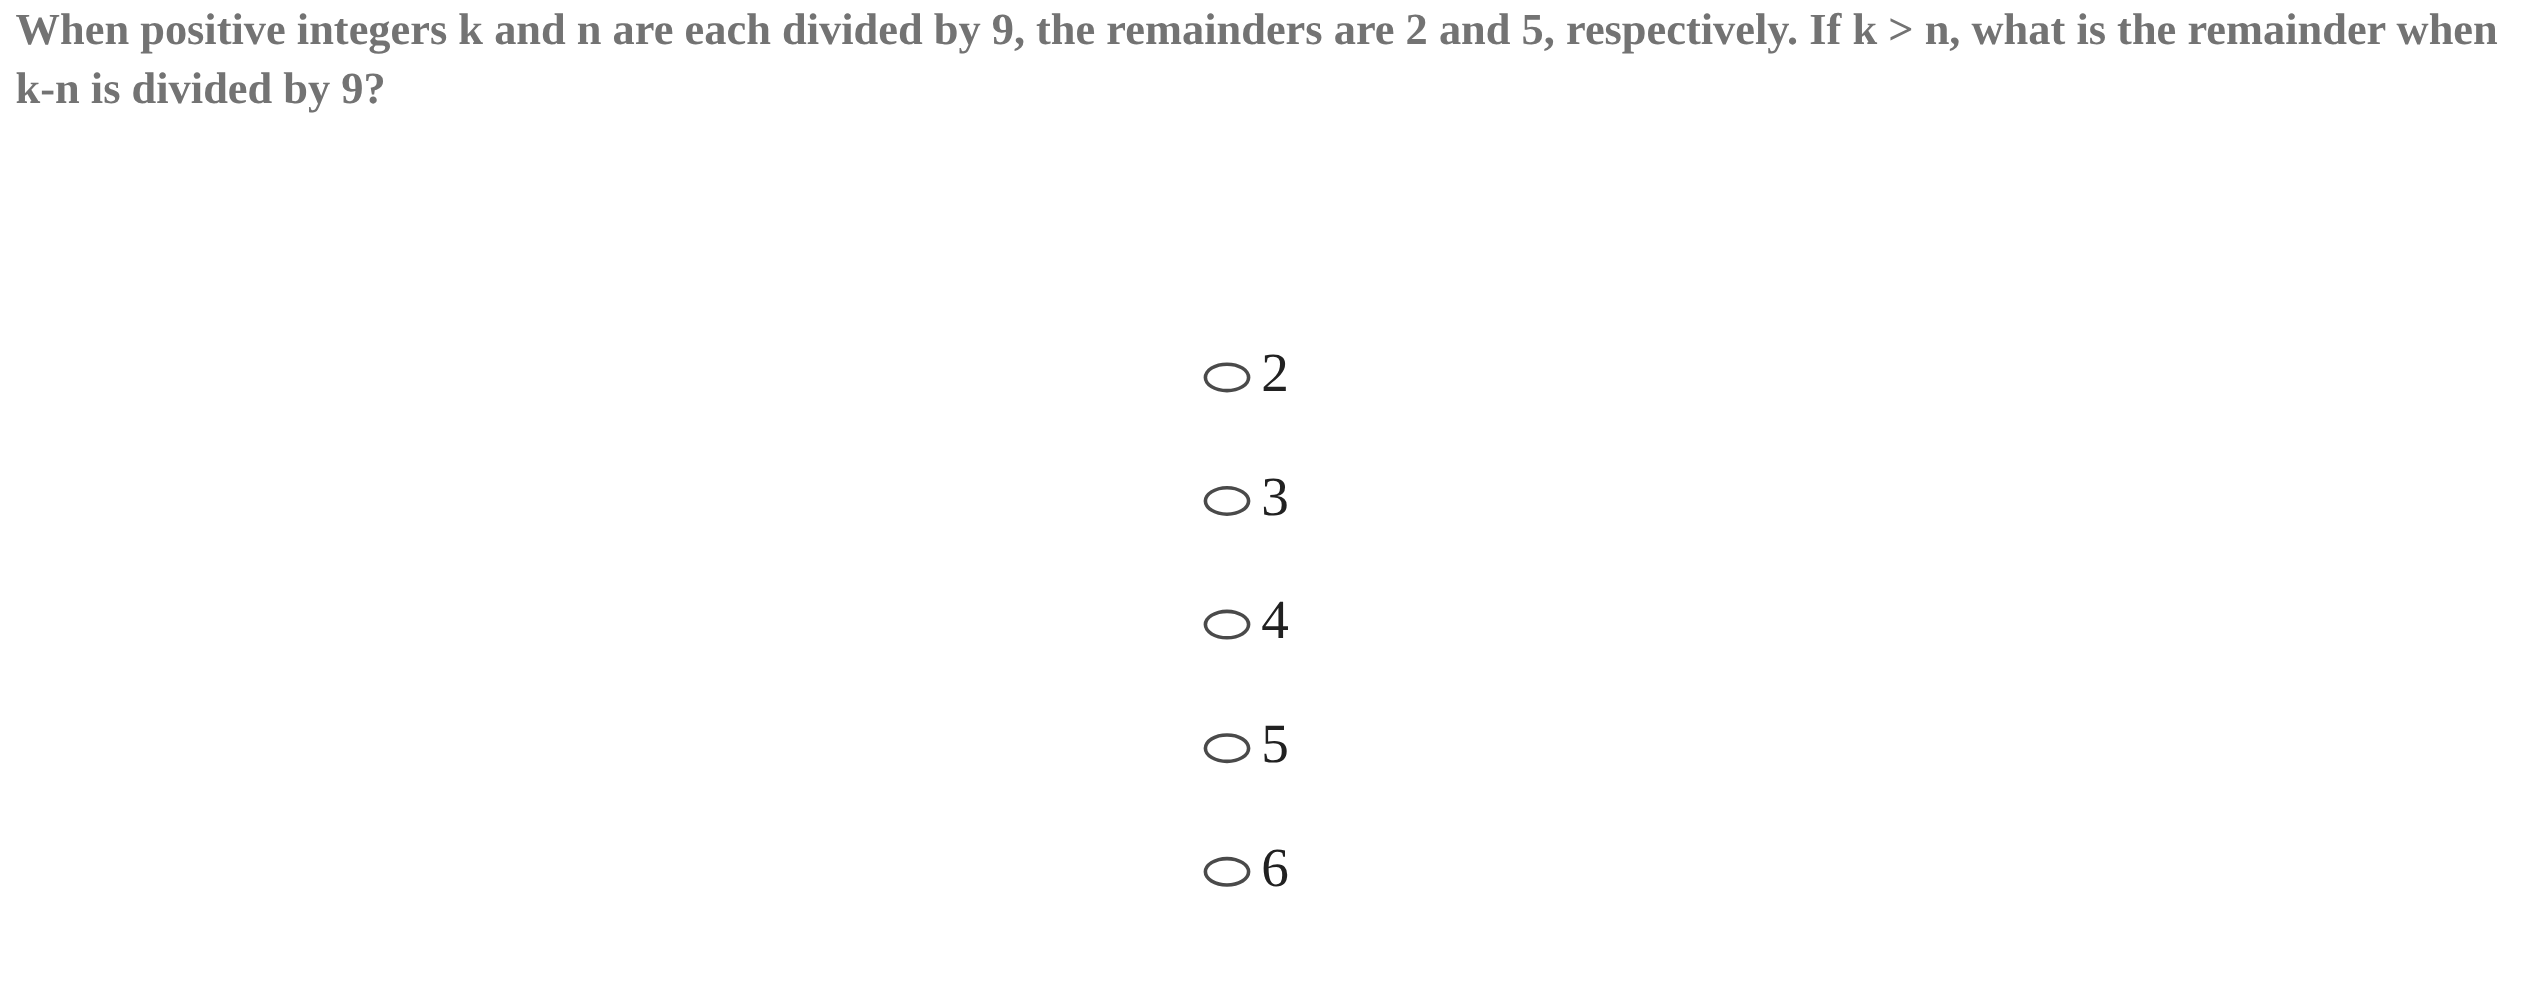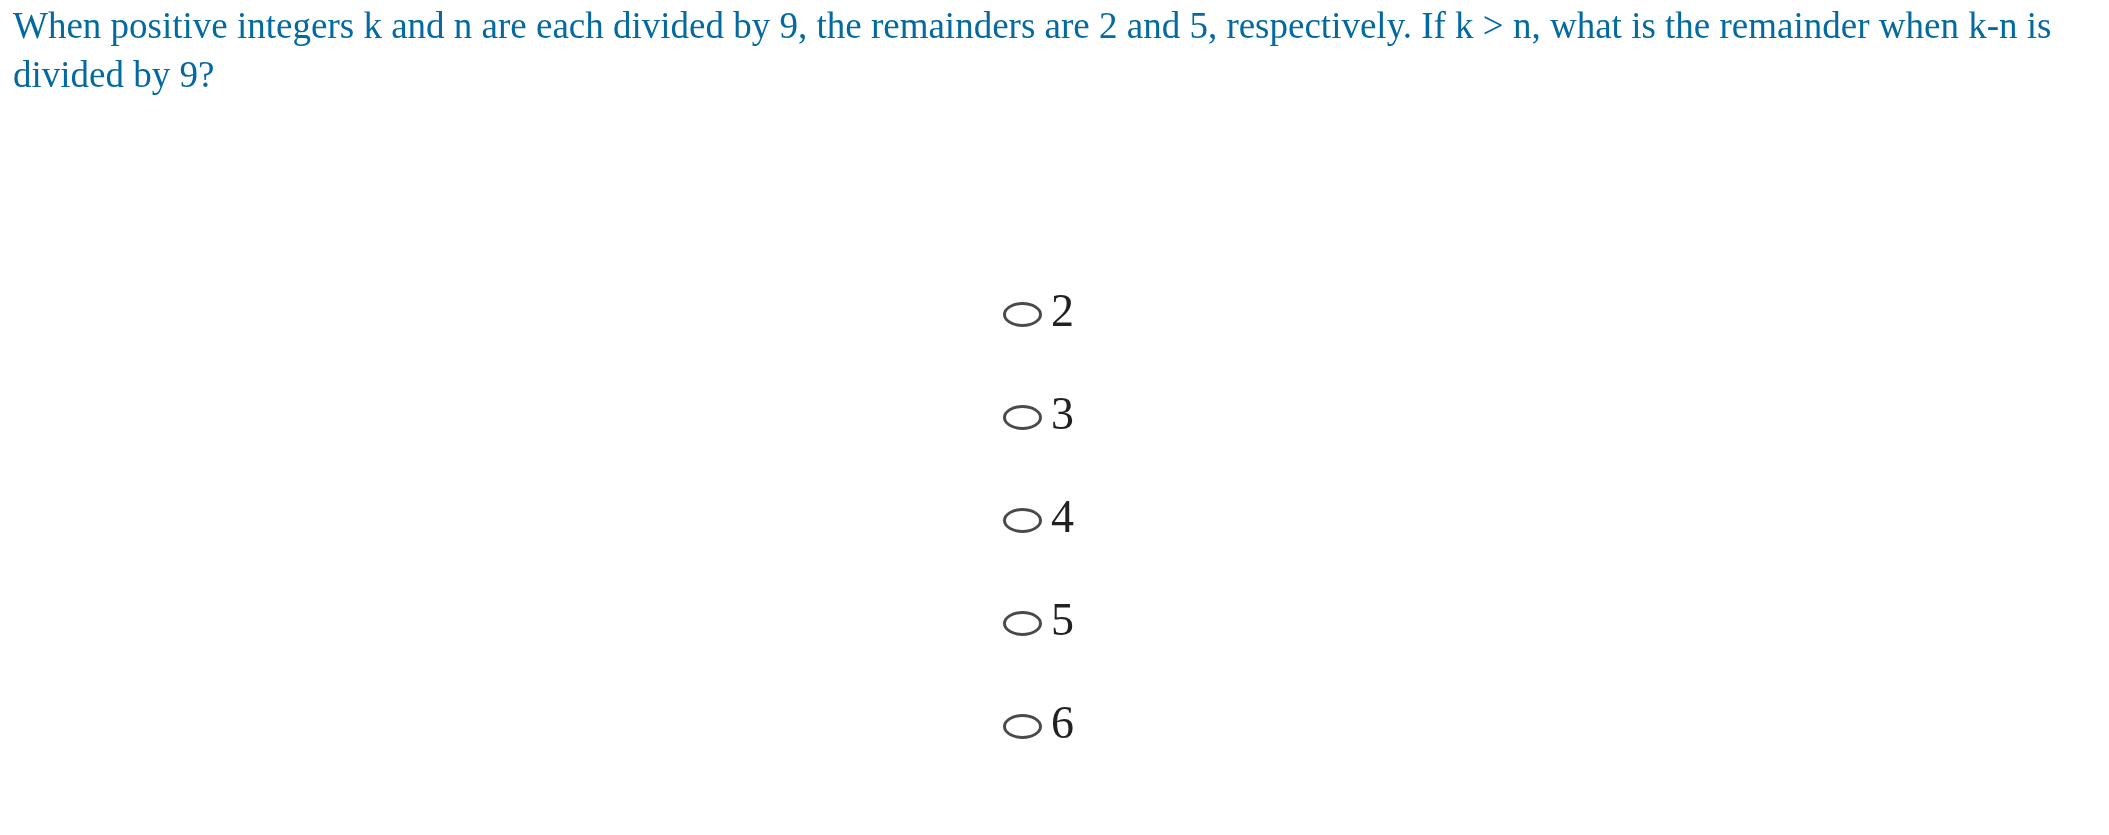--- a/index.html
+++ b/index.html
@@ -15,21 +15,22 @@
     position: relative;
     overflow: hidden;
   }
   .question {
     position: absolute;
     left: 13px;
     top: 1px;
     width: 2085px;
     font-size: 37px;
     line-height: 49px;
-    color: #0369a1;
+    color: #737373;
+    font-weight: bold;
   }
   .options {
     position: absolute;
     left: 1003px;
     top: 288px;
   }
   .option-row {
     display: flex;
     align-items: center;
     height: 46px;

